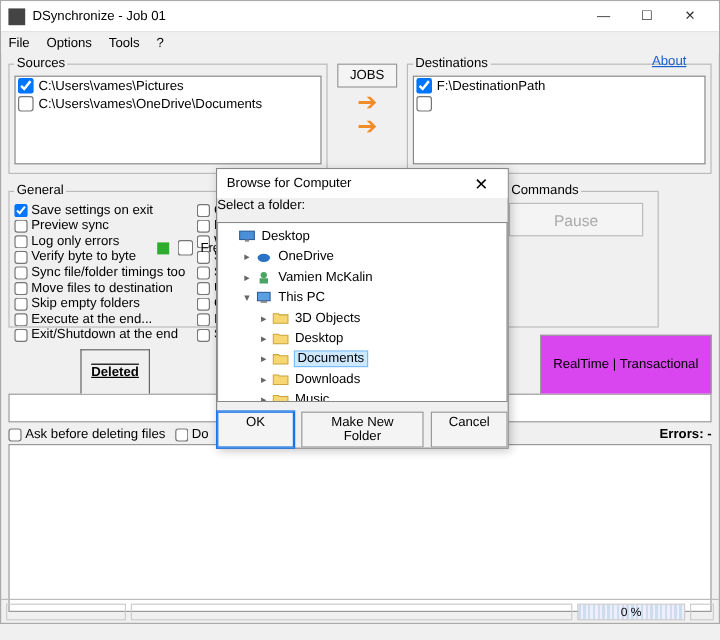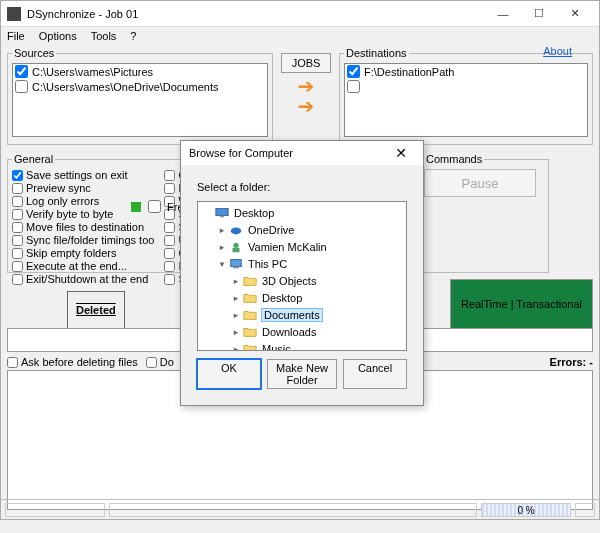--- a/index.html
+++ b/index.html
@@ -31,38 +31,38 @@
 .general-grid { display: flex; gap: 10px; }
 .gcol { display: flex; flex-direction: column; gap: 1px; }
 .chk { display: flex; align-items: center; gap: 3px; white-space: nowrap; }
 .chk input { margin: 0; width: 11px; height: 11px; }
 .right-col { flex: 1; display: flex; gap: 4px; }
 .sync-opts { width: 134px; height: 120px; display:flex; flex-direction:column; align-items:flex-end; padding-right:4px; gap:2px;}
 .commands { width: 130px; height: 120px; padding: 6px; }
 .big-btn { width: 112px; height: 36px; border: 1px solid #2c67c3; background: #3d7cd6; color: #fff; display: flex; align-items: center; justify-content: center; font-size: 14px; margin-bottom: 8px; }
 .pause-btn { width: 112px; height: 28px; border: 1px solid #bbb; background: #f4f4f4; color: #aaa; display: flex; align-items: center; justify-content: center; font-size: 13px; }
 .tabs { margin-top: 6px; display: flex; gap: 4px; align-items: flex-end; }
-.tab { border: 1px solid #999; border-bottom: none; padding: 18px 10px; background: #15803d; }
+.tab { border: 1px solid #999; border-bottom: none; padding: 18px 10px; background: #d946ef; }
 .tab.rt { margin-left:auto; font-weight: normal; font-size:11px;}
 .deleted-area { border: 1px solid #999; height: 24px; margin-top: 0; background: #fff; display: flex; align-items: center; padding: 0 6px; }
 .ask-row { display: flex; align-items: center; gap: 8px; margin-top: 4px; }
 .errors { margin-left: auto; font-weight: bold; }
 .log-area { border: 1px solid #999; background: #fff; height: 140px; margin-top: 2px; }
 .statusbar { position: absolute; bottom: 0; left: 0; right: 0; height: 20px; border-top: 1px solid #bbb; display: flex; align-items: center; padding: 0 4px; gap: 4px;}
 .status-cell { border: 1px solid #ccc; height: 14px; }
 .status-cell.small { width: 100px; }
 .status-cell.big { flex: 1; }
 .status-cell.prog { width: 90px; background: repeating-linear-gradient(90deg,#cde 0,#cde 2px,#eef 2px,#eef 4px); text-align:center; font-size:10px; line-height:14px;}
 
 
 .dialog { position: absolute; left: 180px; top: 140px; width: 244px; background: #f0f0f0; border: 1px solid #888; box-shadow: 2px 2px 8px rgba(0,0,0,0.25); z-index: 50; }
 .dialog .dtitle { height: 24px; display: flex; align-items: center; padding: 0 8px; background: #fff; }
 .dialog .dtitle .t { flex: 1; font-size: 11px; }
 .dialog .dtitle .x { width: 28px; text-align: center; font-size: 14px; }
-.dialog .dbody { padding: 16px; }
+.dialog .dbody { padding: 0; }
 .dialog .dlabel { margin-bottom: 8px; }
 .treebox { background: #fff; border: 1px solid #888; height: 150px; overflow: auto; padding: 2px 0; }
 .trow { display: flex; align-items: center; height: 17px; padding: 0 2px; }
 .trow .exp { width: 12px; text-align: center; color: #666; font-size: 9px; }
 .trow .ic { width: 16px; height: 14px; display: flex; align-items: center; justify-content: center; margin-right: 4px; }
 .trow .ic svg { width: 14px; height: 12px; }
 .trow.selected span.label { background: #cde8ff; outline: 1px solid #7abdff; padding: 0 2px; }
 .dbtns { display: flex; gap: 6px; margin-top: 8px; justify-content: flex-start; }
 .dbtn { border: 1px solid #999; background: #f4f4f4; padding: 2px 8px; min-width: 64px; text-align: center; }
 .dbtn.ok { border: 1px solid #1a73e8; outline: 1px solid #1a73e8; }
@@ -144,25 +144,25 @@
               <div class="chk">
                 <input type="checkbox" style="">
                 <span>Log only errors</span>
               </div>
               <div class="chk">
                 <input type="checkbox" style="">
                 <span>Verify byte to byte</span>
               </div>
               <div class="chk">
                 <input type="checkbox" style="">
+                <span>Sync file/folder timings too</span>
+              </div>
+              <div class="chk">
+                <input type="checkbox" style="">
                 <span>Move files to destination</span>
-              </div>
-              <div class="chk">
-                <input type="checkbox" style="">
-                <span>Sync file/folder timings too</span>
               </div>
               <div class="chk">
                 <input type="checkbox" style="">
                 <span>Skip empty folders</span>
               </div>
               <div class="chk">
                 <input type="checkbox" style="">
                 <span>Execute at the end...</span>
               </div>
               <div class="chk">

